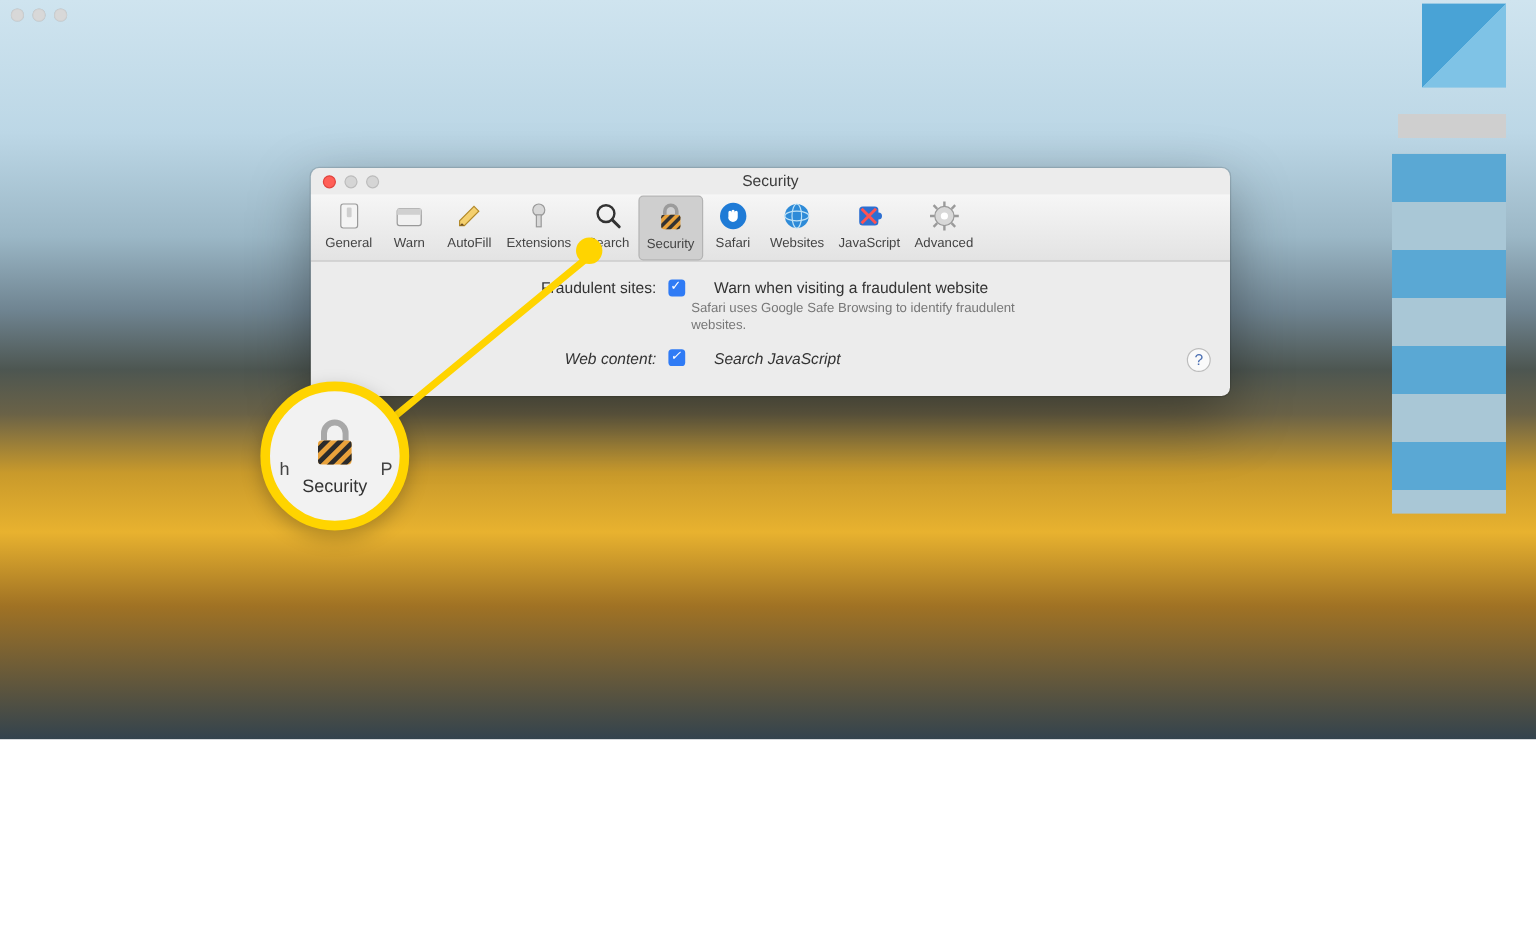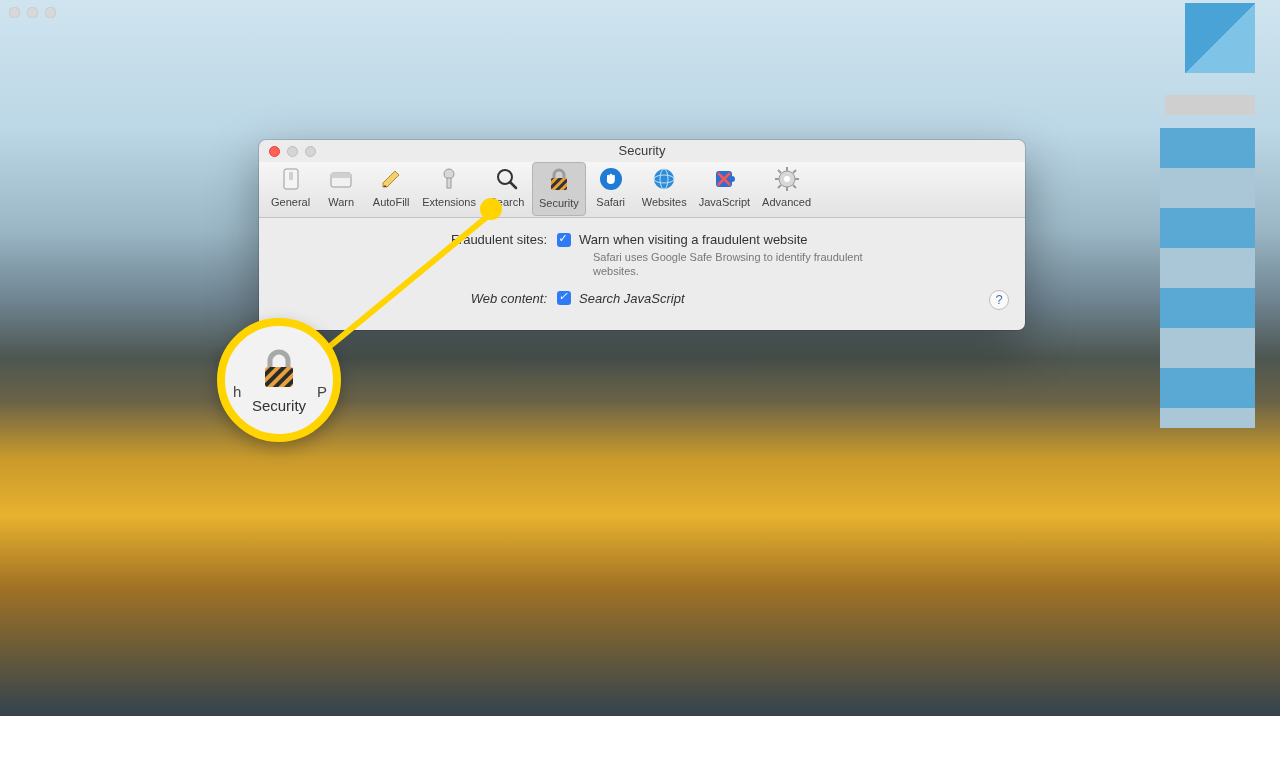--- a/index.html
+++ b/index.html
@@ -1,19 +1,19 @@
 <!DOCTYPE html>
 <html><head>
 <meta charset="utf-8">
 <style>
   * { box-sizing: border-box; margin: 0; padding: 0; }
   html, body { width: 1280px; height: 776px; overflow: hidden; font-family: -apple-system, "Helvetica Neue", Arial, sans-serif; }
   .desktop {
     position: relative;
-    width: 1280px; height: 716px;
+    width: 1280px; height: 616px;
     background:
       linear-gradient(to bottom,
         #cfe4ef 0%, #bcd7e6 18%, #9bb7c6 32%, #6f8491 42%,
         #4d5651 50%, #6a6247 56%, #c99a2b 64%, #e8b22f 72%,
         #a07224 82%, #33434e 100%);
   }
   
   .tl-group { position: absolute; top: 7px; left: 9px; display: flex; gap: 7px; }
   .tl { width: 11px; height: 11px; border-radius: 50%; background: #d8d8d8; box-shadow: inset 0 0 1px rgba(0,0,0,.25); }
 
@@ -31,36 +31,36 @@
     box-shadow: 0 18px 50px rgba(0,0,0,.35), 0 0 0 1px rgba(0,0,0,.12);
     overflow: hidden;
   }
   .titlebar { height: 22px; position: relative; }
   .titlebar .dots { position: absolute; left: 10px; top: 6px; display: flex; gap: 7px; }
   .dot { width: 11px; height: 11px; border-radius: 50%; }
   .dot.red { background: #ff5f57; border: 1px solid #e0443e; }
   .dot.gray { background: #d5d5d5; border: 1px solid #bcbcbc; }
   .titlebar .title { text-align: center; font-size: 13px; color: #3b3b3b; padding-top: 3px; }
 
-  .toolbar { height: 56px; display: flex; align-items: flex-start; padding: 0 6px; border-bottom: 1px solid #c3c3c3;
+  .toolbar { height: 56px; display: flex; align-items: center; padding: 0 6px; border-bottom: 1px solid #c3c3c3;
              background: linear-gradient(#f6f6f6,#e3e3e3); }
   .tbitem { display: flex; flex-direction: column; align-items: center; justify-content: flex-start;
             padding: 2px 6px 0; min-width: 50px; height: 54px; border-radius: 4px; cursor: default; }
   .tbitem.selected { background: #cfcfcf; border: 1px solid #b3b3b3; }
   .tbitem .ico { width: 30px; height: 30px; display: flex; align-items: center; justify-content: center; }
   .tbitem .lbl { font-size: 11px; color: #444; margin-top: 2px; }
 
   .content { padding: 14px 18px 10px; font-size: 13px; color: #333; position: relative; }
   .row { display: flex; align-items: flex-start; margin-bottom: 6px; }
   .row .label { width: 280px; text-align: right; padding-right: 10px; color: #333; }
   .row .field { flex: 1; display: flex; flex-direction: column; }
-  .cbline { display: flex; align-items: center; gap: 8px; }
+  .cbline { display: flex; align-items: center; gap: 24px; }
   .checkbox { width: 14px; height: 14px; border-radius: 3px; background: #2f7bf5; position: relative; }
   .checkbox::after { content: "✓"; color: #fff; font-size: 11px; position: absolute; top: -1px; left: 1.5px; }
-  .subnote { font-size: 11px; color: #777; margin-left: 36px; margin-top: 3px; line-height: 1.3; max-width: 300px; }
+  .subnote { font-size: 11px; color: #777; margin-left: 19px; margin-top: 3px; line-height: 1.3; max-width: 300px; }
   .helpbtn { position: absolute; right: 16px; bottom: 12px; width: 20px; height: 20px; border-radius: 50%;
              border: 1px solid #bdbdbd; background: #fafafa; color: #4b6fb3; font-size: 13px; text-align: center; line-height: 18px; }
 
   
   .callout-ring {
     position: absolute; left: 217px; top: 318px; width: 124px; height: 124px; border-radius: 50%;
     border: 8px solid #ffd400; background: #f2f2f2; overflow: hidden;
     box-shadow: 0 6px 16px rgba(0,0,0,.25);
   }
   .callout-inner { position: absolute; inset: 0; display: flex; flex-direction: column; align-items: center; justify-content: center; }

